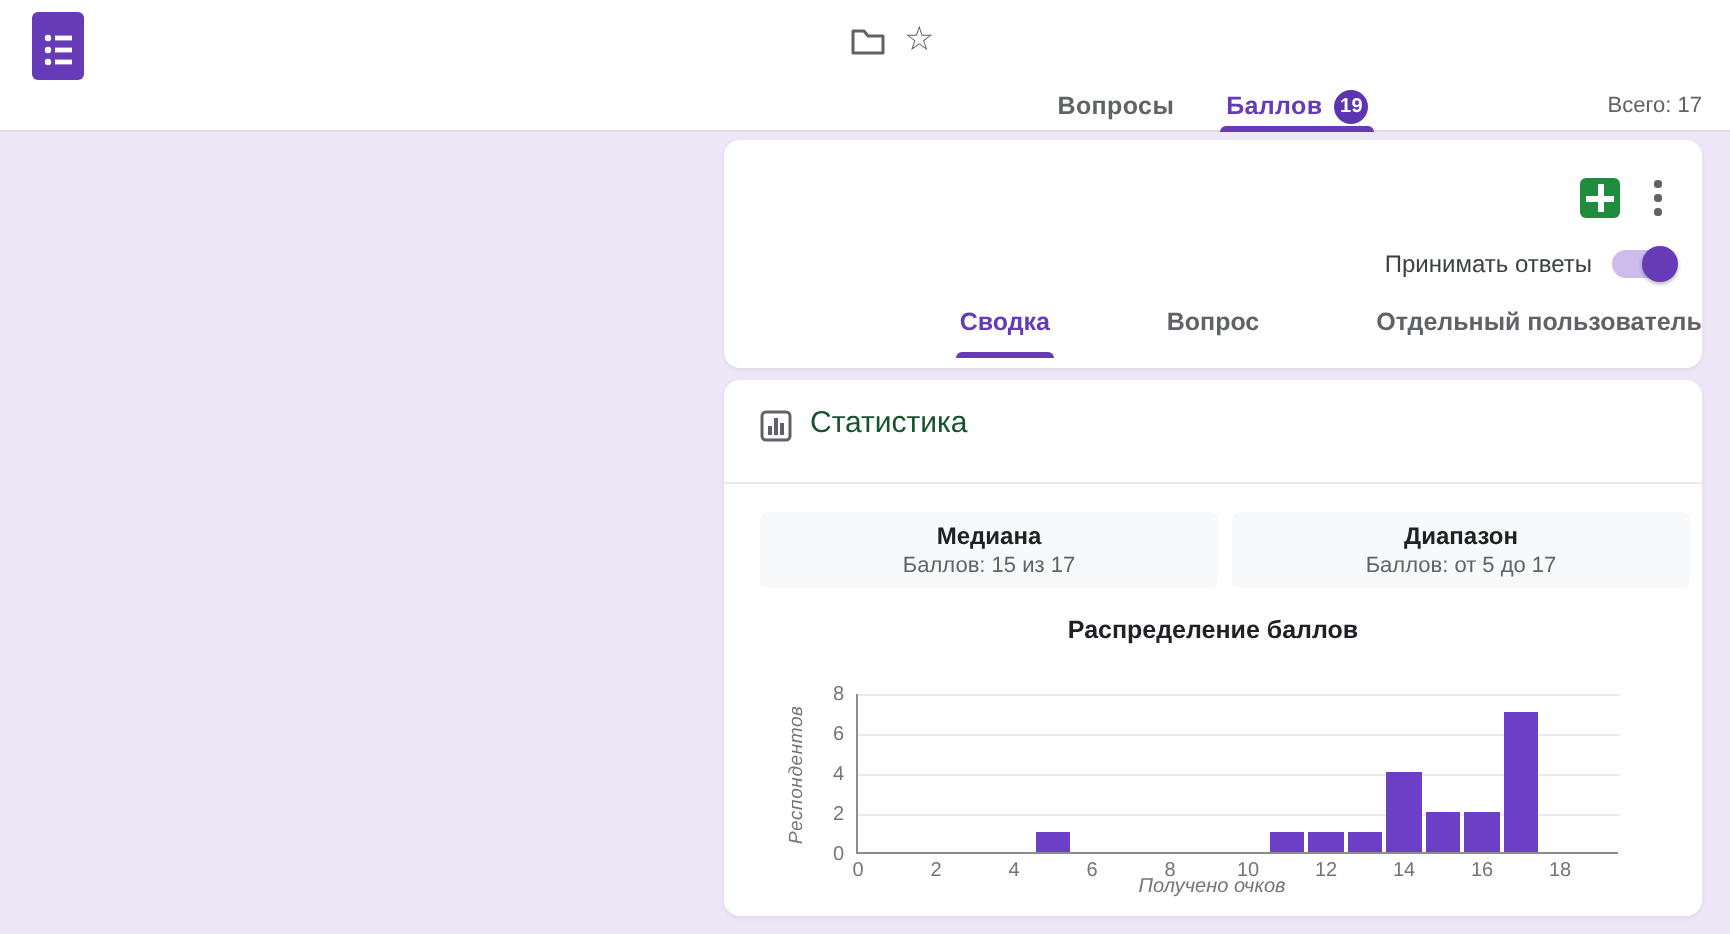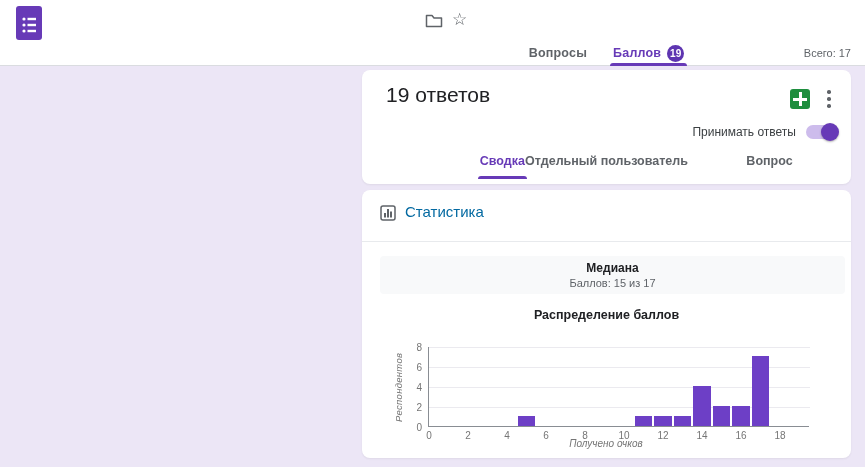--- a/index.html
+++ b/index.html
@@ -50,21 +50,21 @@
     border-radius:50%; background:var(--accent,#673ab7); box-shadow:0 1px 2px rgba(0,0,0,.3); }
   .inner-tabs { position:absolute; left:0; bottom:0; width:100%; height:44px; display:flex; }
   .itab { flex:1; display:flex; align-items:center; justify-content:center;
     font-size:12.5px; font-weight:bold; color:#5f6368; cursor:pointer; }
   .itab .lbl { position:relative; padding-bottom:2px; }
   .itab.active { color:var(--accent,#673ab7);justify-content:flex-end; }
   .itab.active .lbl::after { content:''; position:absolute; left:-2px; right:-2px; bottom:-9px;
     height:3px; background:var(--accent,#673ab7); border-radius:3px 3px 0 0; }
   
   .stats-header-icon { position:absolute; left:18px; top:15px; width:16px; height:16px; }
-  .stats-title { position:absolute; left:43px; top:13px; font-size:15px; color:#0369a1; }
+  .stats-title { position:absolute; left:43px; top:13px; font-size:15px; color:#14532d; }
   .stats-divider { position:absolute; left:0; top:51px; width:100%; height:1px; background:#e8eaed; }
   .stat-boxes { position:absolute; left:18px; top:66px; width:465px; display:flex; gap:7px; }
   .stat-box { flex:1; height:38px; background:#f8f9fa; border-radius:4px;
     display:flex; flex-direction:column; align-items:center; justify-content:center; gap:2px; }
   .stat-label { font-size:12px; font-weight:bold; color:#202124; }
   .stat-value { font-size:11px; color:#5f6368; }
   .chart-title { position:absolute; left:0; top:118px; width:100%; text-align:center;
     font-size:12.5px; font-weight:bold; color:#202124; }
   
   .plot { position:absolute; left:66px; top:157px; width:381px; height:80px;
@@ -109,62 +109,65 @@
       </div>
       <div class="htab active">
         <span>Баллов</span>
         <span class="badge">19</span>
       </div>
     </nav>
     <div class="total-label">Всего: 17</div>
   </header>
 
   <section class="card card-responses">
-    <h1 class="responses-title">19 ответов</h1>
     <div class="sheets-btn"></div>
     <div class="kebab">
         <i></i>
         <i></i>
         <i></i>
       </div>
     <div class="accepting">
       <span class="accepting-label">Принимать ответы</span>
       <span class="toggle on" id="accepting-toggle">
           <span class="thumb"></span>
         </span>
     </div>
     <div class="inner-tabs">
       <div class="itab active">
         <span class="lbl">Сводка</span>
       </div>
       <div class="itab">
+        <span class="lbl">Вопрос</span>
+      </div>
+      <div class="itab">
         <span class="lbl">Отдельный пользователь</span>
-      </div>
-      <div class="itab">
-        <span class="lbl">Вопрос</span>
       </div>
     </div>
   </section>
 
   <section class="card card-stats">
     <div class="stats-header-icon">
       <svg width="16" height="16" viewBox="0 0 16 16">
         <rect x="1" y="1" width="14" height="14" rx="2" fill="none" stroke="#5f6368" stroke-width="1.5"></rect>
         <rect x="4" y="8" width="2" height="4.5" fill="#5f6368"></rect>
         <rect x="7" y="4" width="2" height="8.5" fill="#5f6368"></rect>
         <rect x="10" y="6.5" width="2" height="6" fill="#5f6368"></rect>
       </svg>
     </div>
     <div class="stats-title">Статистика</div>
     <div class="stats-divider"></div>
 
     <div class="stat-boxes">
       <div class="stat-box">
         <div class="stat-label">Медиана</div>
         <div class="stat-value">Баллов: 15 из 17</div>
+      </div>
+      <div class="stat-box">
+        <div class="stat-label">Диапазон</div>
+        <div class="stat-value">Баллов: от 5 до 17</div>
       </div>
     </div>
 
     <div class="chart-title">Распределение баллов</div>
     <div class="chart-ylabel">Респондентов</div>
     <div class="plot" id="plot">
         <div class="ytick" style="top: 75px;">0</div>
         <div class="gridline" style="top: 60px;"></div>
         <div class="ytick" style="top: 55px;">2</div>
         <div class="gridline" style="top: 40px;"></div>

